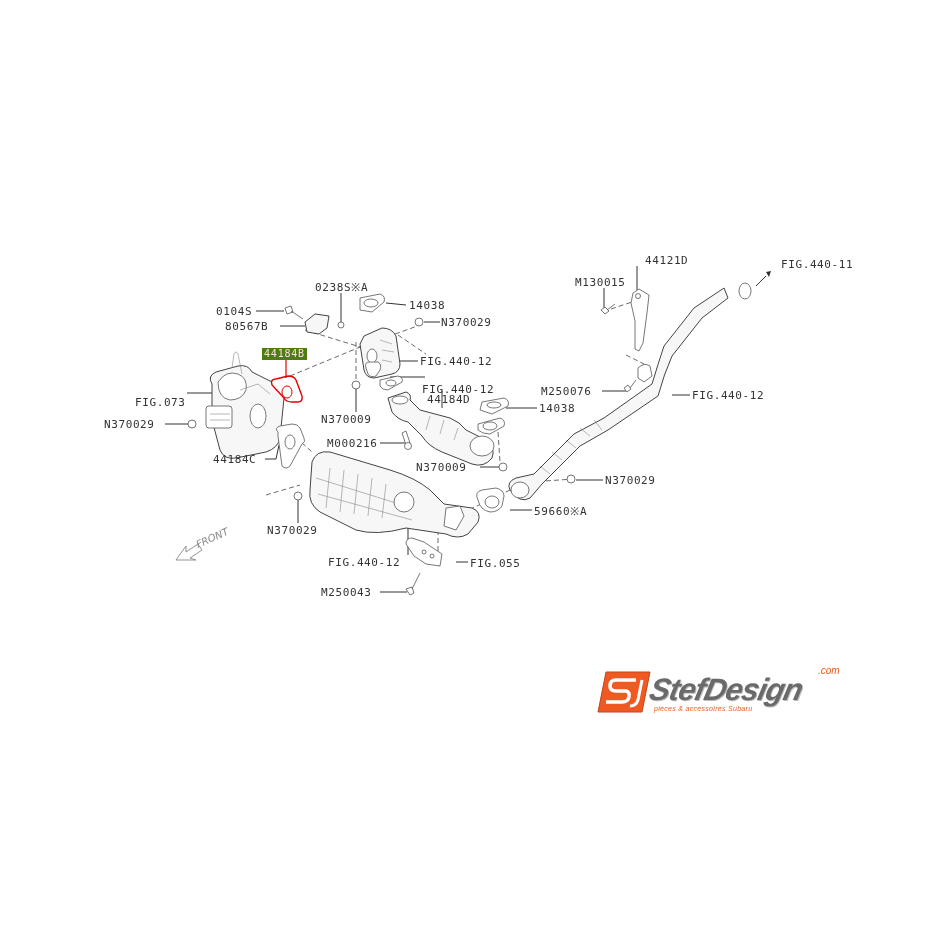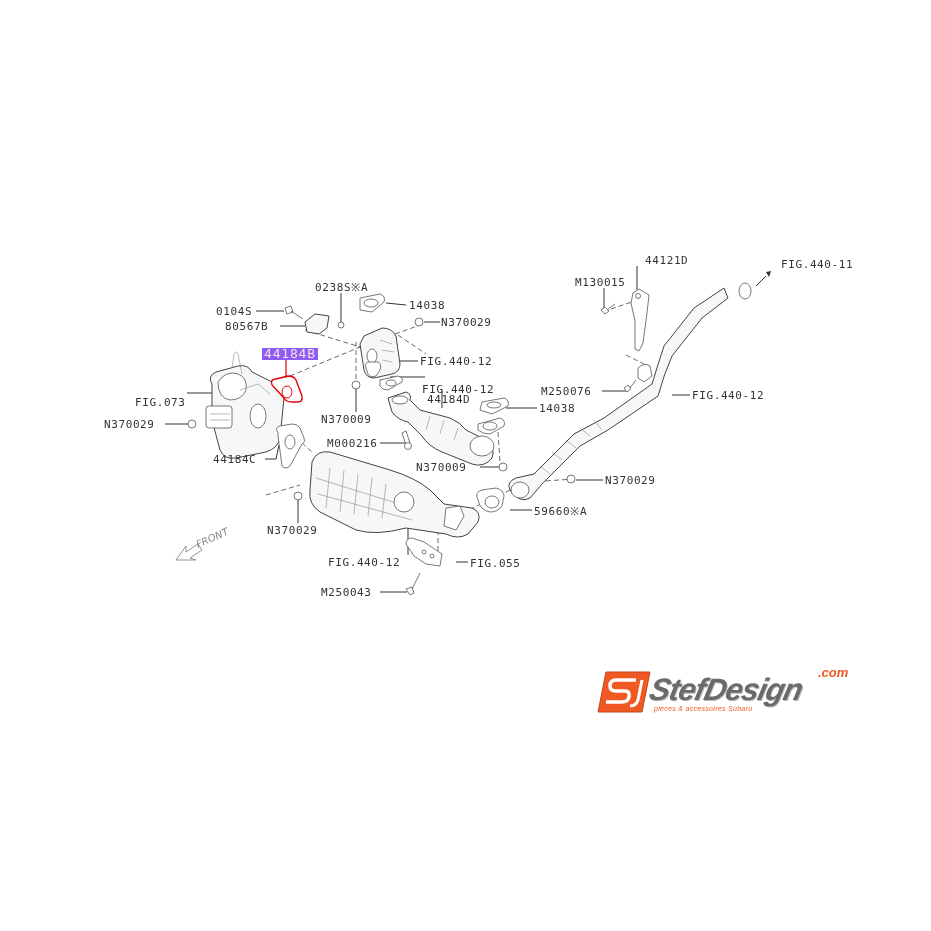--- a/index.html
+++ b/index.html
@@ -1,29 +1,29 @@
 <!DOCTYPE html>
 <html><head>
 <meta charset="utf-8">
 <style>
   html, body { margin: 0; padding: 0; background: #ffffff; }
   body { width: 931px; height: 931px; position: relative; overflow: hidden; font-family: "DejaVu Sans Mono", "Liberation Mono", monospace; }
   #diagram { position: absolute; left: 0; top: 0; width: 931px; height: 931px; }
   .lbl { position: absolute; font-size: 11px; color: #333333; letter-spacing: 0.6px; white-space: nowrap; line-height: 13px; }
-  .lbl-hl { position: absolute; background: #8b5cf6; color: #ffdddd; font-size: 13px; letter-spacing: 0.8px; padding: 0 2px; line-height: 12px; white-space: nowrap; }
+  .lbl-hl { position: absolute; background: #4d7c0f; color: #ffdddd; font-size: 10px; letter-spacing: 0.8px; padding: 0 2px; line-height: 12px; white-space: nowrap; }
   svg .ln { stroke: #333; stroke-width: 1; fill: none; }
   svg .dash { stroke: #444; stroke-width: 0.8; fill: none; stroke-dasharray: 5 3; }
   svg .part { stroke: #444; stroke-width: 1; fill: #f7f7f7; }
   svg .part2 { stroke: #555; stroke-width: 0.8; fill: #ffffff; }
   svg .hatch { stroke: #888; stroke-width: 0.6; fill: none; }
   svg .red { stroke: #e60000; stroke-width: 1.4; fill: #ffffff; }
   .front { position: absolute; left: 172px; top: 522px; width: 80px; height: 50px; }
   .logo { position: absolute; left: 596px; top: 668px; width: 262px; height: 50px; }
   .logo-text { position: absolute; left: 54px; top: 4px; font-family: "Liberation Sans", sans-serif; font-style: italic; font-weight: bold; font-size: 31px; color: #6a6a6a; letter-spacing: -1px; transform: skewX(-12deg); text-shadow: 1px 1px 0 #bbb; }
-  .logo-com { position: absolute; left: 222px; top: -3px; font-family: "Liberation Sans", sans-serif; font-style: italic; font-weight: bold; font-size: 13px; color: #f05a22; }
+  .logo-com { position: absolute; left: 222px; top: -3px; font-family: "Liberation Sans", sans-serif; font-style: italic; font-weight: normal; font-size: 10px; color: #f05a22; }
   .logo-tag { position: absolute; left: 58px; top: 37px; font-family: "Liberation Sans", sans-serif; font-style: italic; font-size: 7px; color: #f05a22; letter-spacing: 0.3px; }
 </style>
 </head>
 <body>
 
 <div id="diagram">
   <svg width="931" height="931" viewBox="0 0 931 931">
 
     <g>
       <line class="ln" x1="341" y1="293" x2="341" y2="322"></line>

